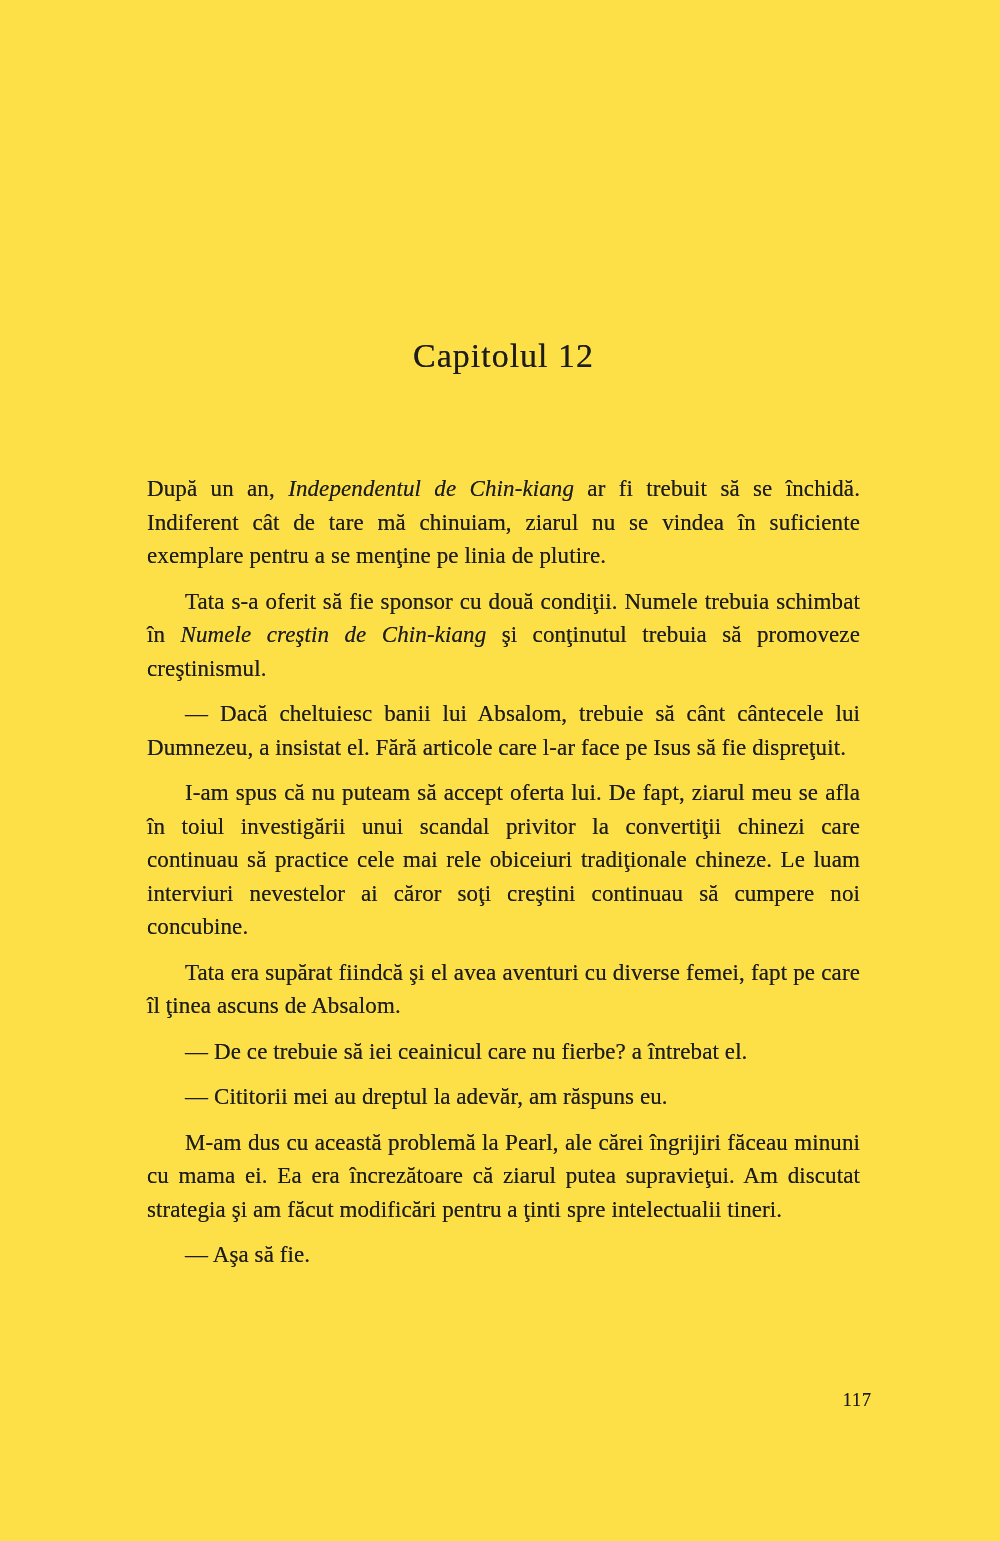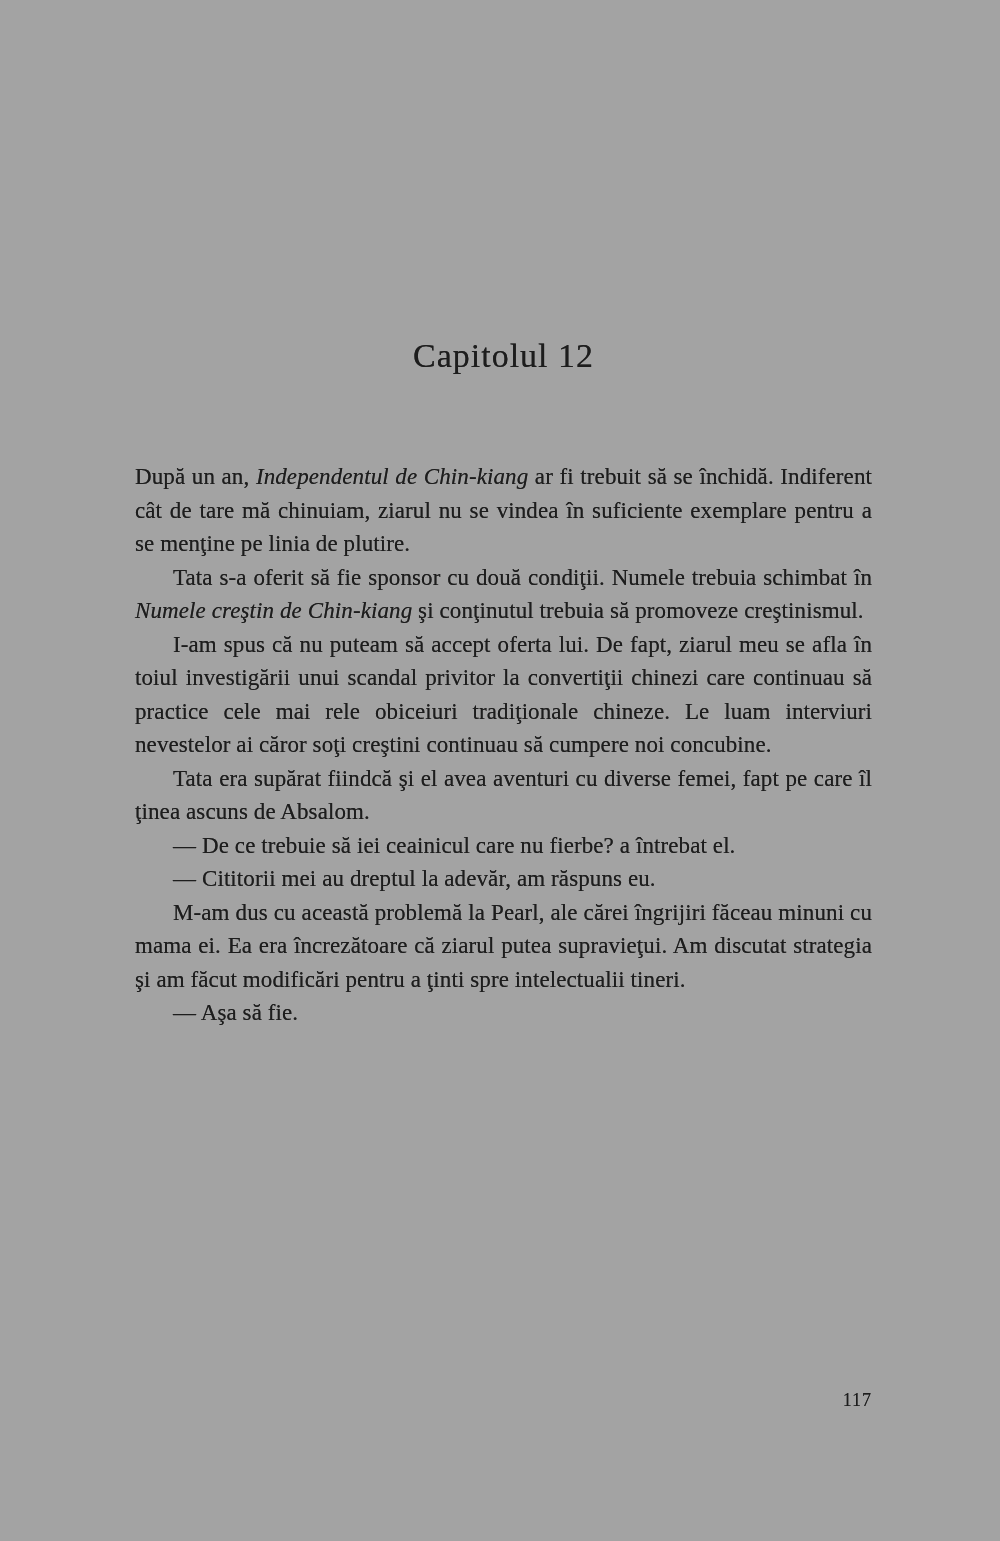--- a/index.html
+++ b/index.html
@@ -4,21 +4,21 @@
 <style>
   html, body {
     margin: 0;
     padding: 0;
     background: #fbfbfa;
   }
   .page {
     position: relative;
     width: 1000px;
     height: 1541px;
-    background: #a3a3a3;
+    background: #fde047;
     font-family: "Liberation Serif", "DejaVu Serif", serif;
     color: #1d1d1d;
     overflow: hidden;
   }
   .chapter-title {
     position: absolute;
     top: 334px;
     left: 135px;
     width: 737px;
     margin: 0;
@@ -34,21 +34,21 @@
     top: 460px;
     left: 135px;
     width: 737px;
     font-size: 23px;
     line-height: 33.5px;
     text-align: justify;
     letter-spacing: 0.1px;
     text-shadow: 0 0 0.6px rgba(25,25,25,0.7);
   }
   .text-block p {
-    margin: 0;
+    margin: 12px;
   }
   .text-block p.indent {
     text-indent: 38px;
   }
   .text-block em {
     font-style: italic;
   }
   .page-number {
     position: absolute;
     top: 1390px;
@@ -62,20 +62,21 @@
 </style>
 </head>
 <body>
 
 <div class="page">
   <h1 class="chapter-title">Capitolul 12</h1>
 
   <div class="text-block" id="text-block">
       <p class=""><span>După un an, </span><em>Independentul de Chin-kiang</em><span> ar fi trebuit să se închidă. Indiferent cât de tare mă chinuiam, ziarul nu se vindea în suficiente exemplare pentru a se menţine pe linia de plutire.</span></p>
       <p class="indent"><span>Tata s-a oferit să fie sponsor cu două condiţii. Numele trebuia schimbat în </span><em>Numele creştin de Chin-kiang</em><span> şi conţinutul trebuia să promoveze creştinismul.</span></p>
+      <p class="indent"><span>— Dacă cheltuiesc banii lui Absalom, trebuie să cânt cântecele lui Dumnezeu, a insistat el. Fără articole care l-ar face pe Isus să fie dispreţuit.</span></p>
       <p class="indent"><span>I-am spus că nu puteam să accept oferta lui. De fapt, ziarul meu se afla în toiul investigării unui scandal privitor la convertiţii chinezi care continuau să practice cele mai rele obiceiuri tradiţionale chineze. Le luam interviuri nevestelor ai căror soţi creştini continuau să cumpere noi concubine.</span></p>
       <p class="indent"><span>Tata era supărat fiindcă şi el avea aventuri cu diverse femei, fapt pe care îl ţinea ascuns de Absalom.</span></p>
       <p class="indent"><span>— De ce trebuie să iei ceainicul care nu fierbe? a întrebat el.</span></p>
       <p class="indent"><span>— Cititorii mei au dreptul la adevăr, am răspuns eu.</span></p>
       <p class="indent"><span>M-am dus cu această problemă la Pearl, ale cărei îngrijiri făceau minuni cu mama ei. Ea era încrezătoare că ziarul putea supravieţui. Am discutat strategia şi am făcut modificări pentru a ţinti spre intelectualii tineri.</span></p>
       <p class="indent"><span>— Aşa să fie.</span></p>
     </div>
 
   <div class="page-number">117</div>
 </div>

